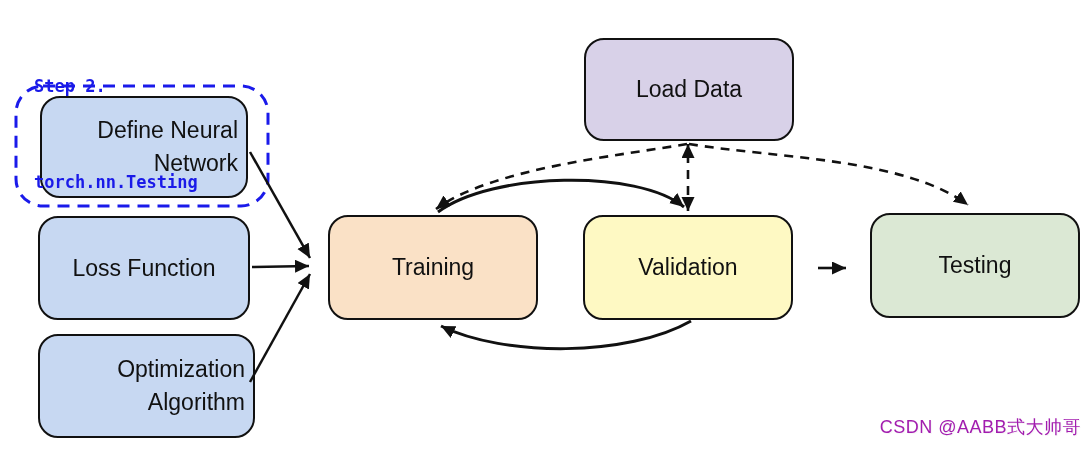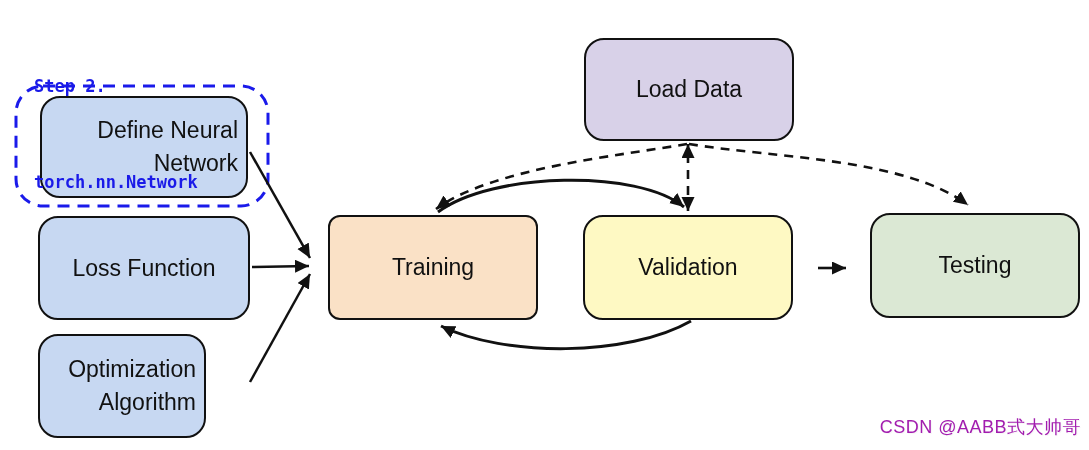--- a/index.html
+++ b/index.html
@@ -8,26 +8,26 @@
     font-family:"Liberation Sans",sans-serif;overflow:hidden;
   }
   .node{
     position:absolute;display:flex;align-items:center;justify-content:center;
     text-align:center;border:2.5px solid #111111;border-radius:20px;
     font-size:23px;line-height:1.42;color:#111111;box-sizing:border-box;
     padding:4px 8px;z-index:1;
   }
   .node.blue{background:#c7d8f2;text-align:right;}
   .node.purple{background:#d8d1e8;}
-  .node.orange{background:#fae1c6;border-radius:12px;}
+  .node.orange{background:#fae1c6;}
   .node.yellow{background:#fef9c3;}
   .node.green{background:#dbe8d4;}
   #define-box{left:40px;top:96px;width:208px;height:102px;}
   #loss-box{left:38px;top:216px;width:212px;height:104px;}
-  #opt-box{left:38px;top:334px;width:168px;height:104px;}
+  #opt-box{left:38px;top:334px;width:217px;height:104px;}
   #load-box{left:584px;top:38px;width:210px;height:103px;}
   #train-box{left:328px;top:215px;width:210px;height:105px;}
   #val-box{left:583px;top:215px;width:210px;height:105px;}
   #test-box{left:870px;top:213px;width:210px;height:105px;}
   #header{
     position:absolute;left:34px;top:6px;z-index:3;
     font-family:"DejaVu Sans Mono","Liberation Mono",monospace;
     font-weight:bold;font-size:17px;line-height:32px;color:#1a1ae8;
     white-space:pre;
   }
@@ -38,21 +38,21 @@
     letter-spacing:0.5px;
   }
 </style>
 </head>
 <body>
 
 <div id="stage">
 
   <div id="header">
     <div>Step 2.</div>
-    <div>torch.nn.Network</div>
+    <div>torch.nn.Testing</div>
   </div>
 
   <div class="node blue" id="define-box">
     <span>Define Neural Network</span>
   </div>
   <div class="node blue" id="loss-box">
     <span>Loss Function</span>
   </div>
   <div class="node blue" id="opt-box">
     <span>Optimization Algorithm</span>

